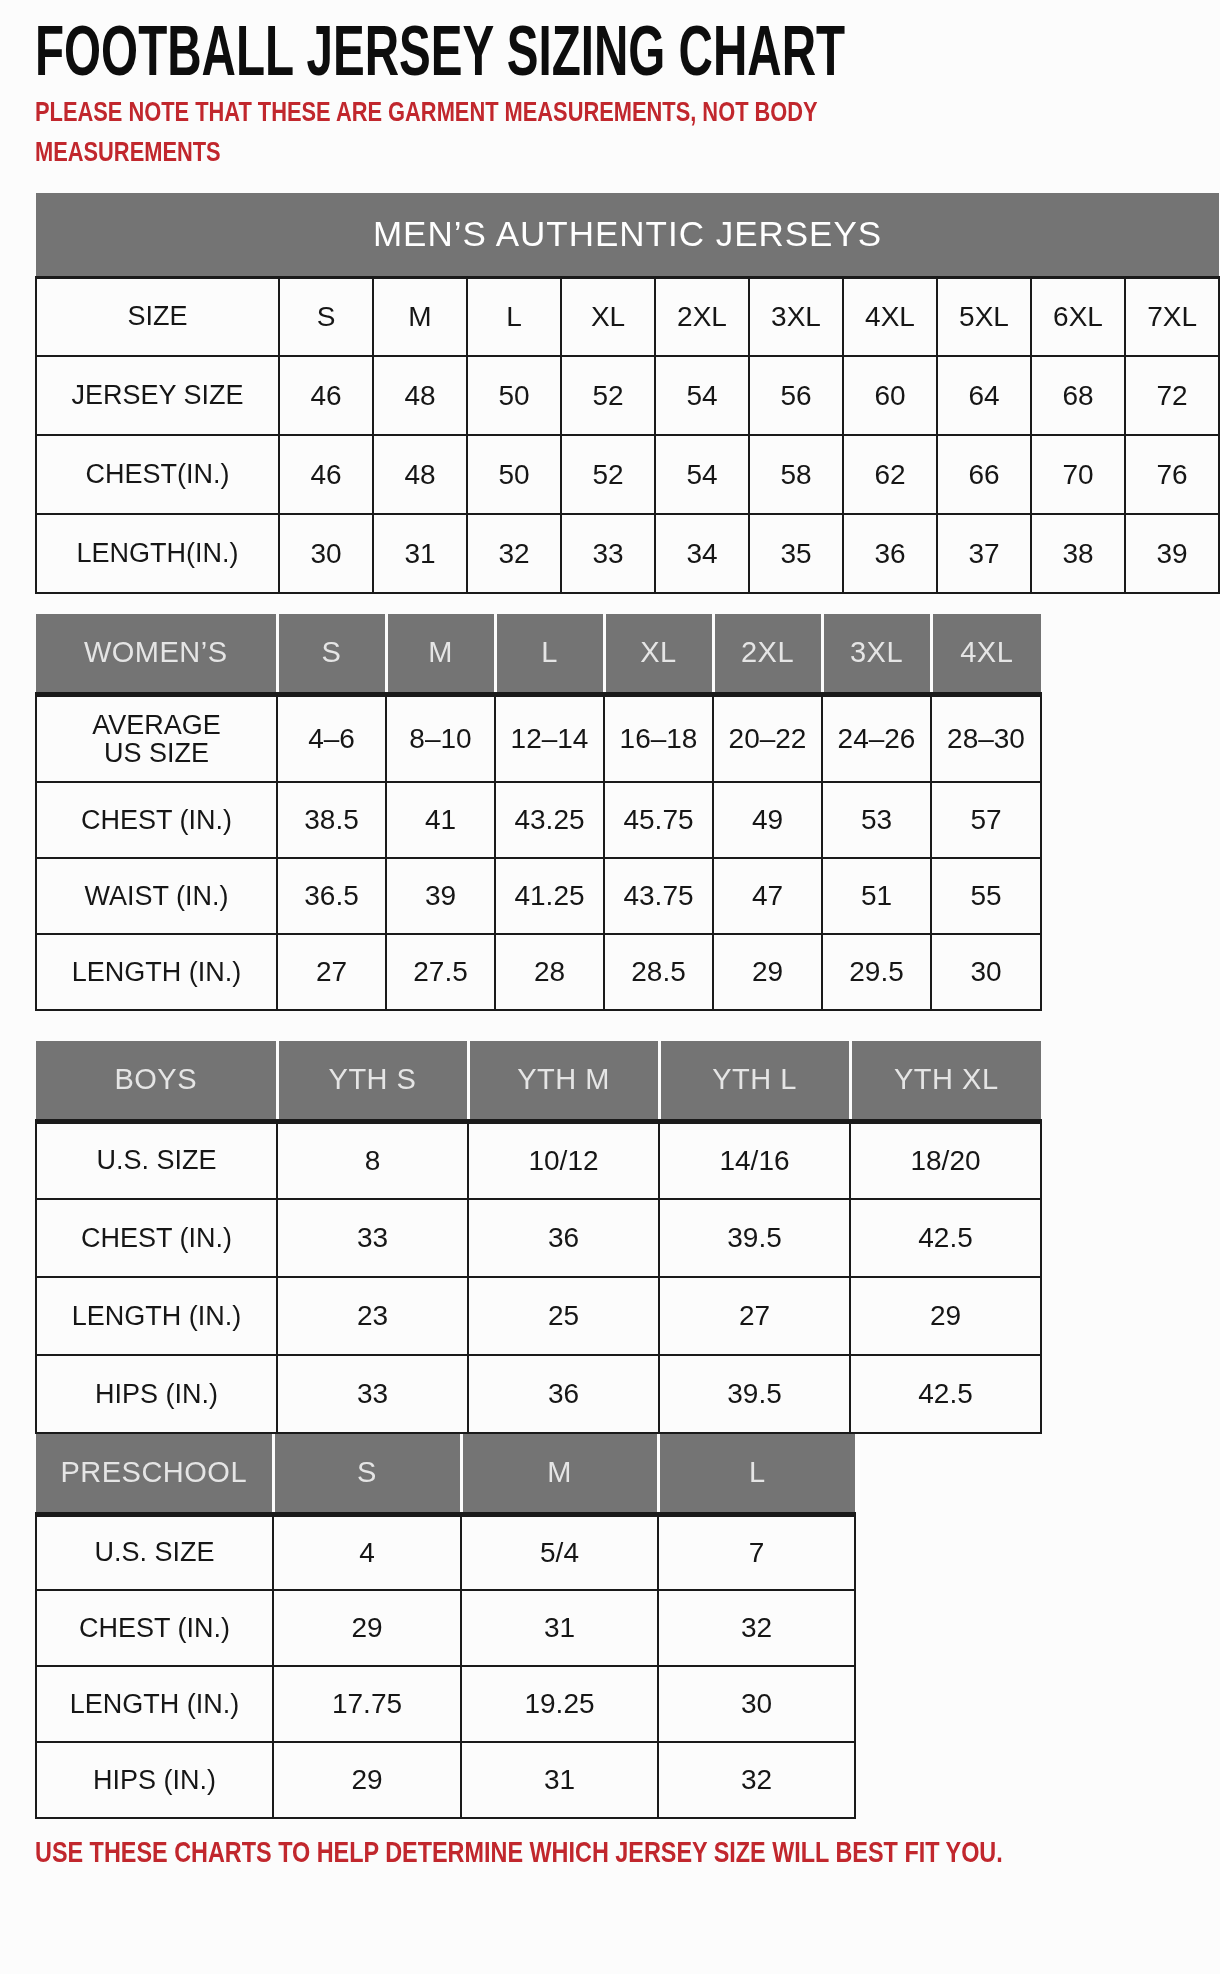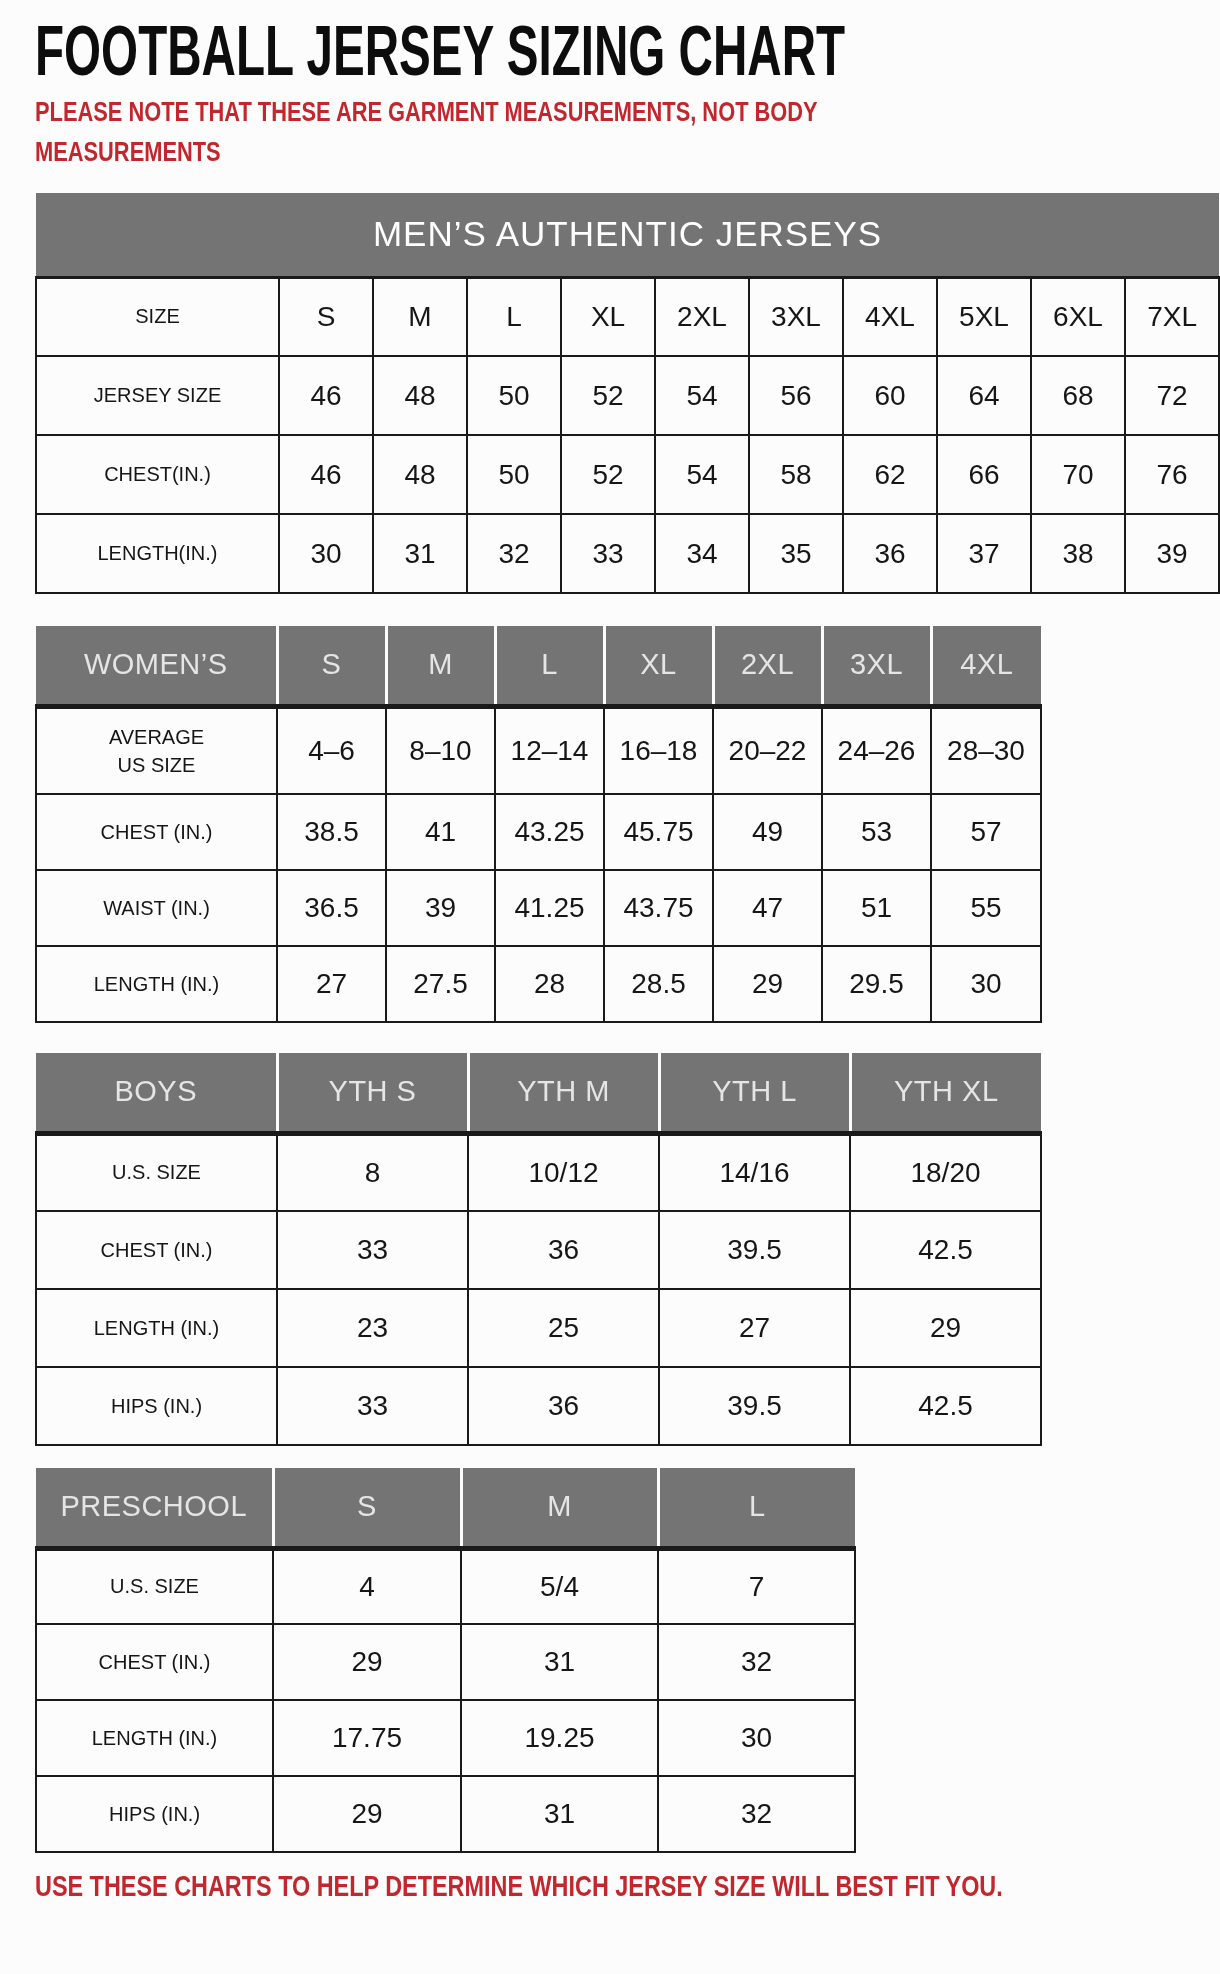--- a/index.html
+++ b/index.html
@@ -45,21 +45,21 @@
     text-align: center;
     vertical-align: middle;
     padding: 0;
     font-weight: normal;
     overflow: hidden;
   }
   .tbl td {
     border: 2px solid #1a1a1a;
     font-size: 28px;
   }
-  .tbl td.lbl { font-size: 20px; text-align: center; }
+  .tbl td.lbl { font-size: 27px; text-align: center; }
   .prewrap { white-space: pre-line; line-height: 28px; }
 
   
   .banner {
     background: #747474;
     color: #ffffff;
     font-size: 35px;
     letter-spacing: 1px;
     height: 84px;
     border: none;
@@ -72,28 +72,28 @@
     color: #e5e5e5;
     font-size: 29px;
     letter-spacing: 0.5px;
     height: 80px;
     border: none;
     border-bottom: 5px solid #1a1a1a;
   }
   .ghead th + th { border-left: 3px solid #fcfcfc; }
 
   
-  .mens { width: 1183px; margin-bottom: 32px; }
+  .mens { width: 1183px; margin-bottom: 20px; }
   .mens td { height: 79px; }
 
   .womens { width: 1005px; margin-bottom: 30px; }
   .womens td { height: 76px; }
   .womens tr.tall td { height: 88px; }
 
-  .boys { width: 1005px; margin-bottom: 22px; }
+  .boys { width: 1005px; }
   .boys td { height: 78px; }
 
   .preschool { width: 819px; margin-bottom: 0; }
   .preschool td { height: 76px; }
 
   
   .footer {
     margin-top: 16px;
     color: #c1272d;
     font-size: 30px;

